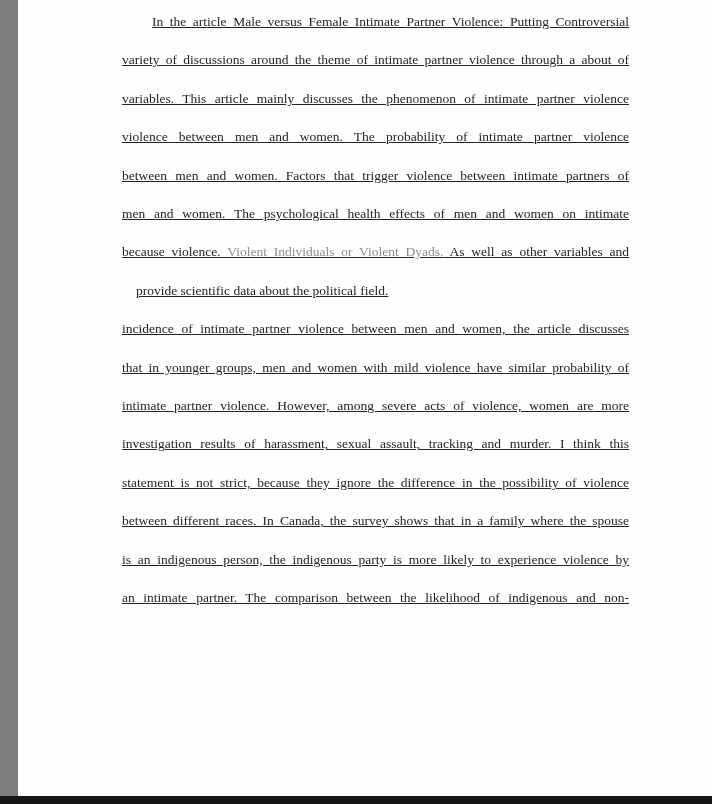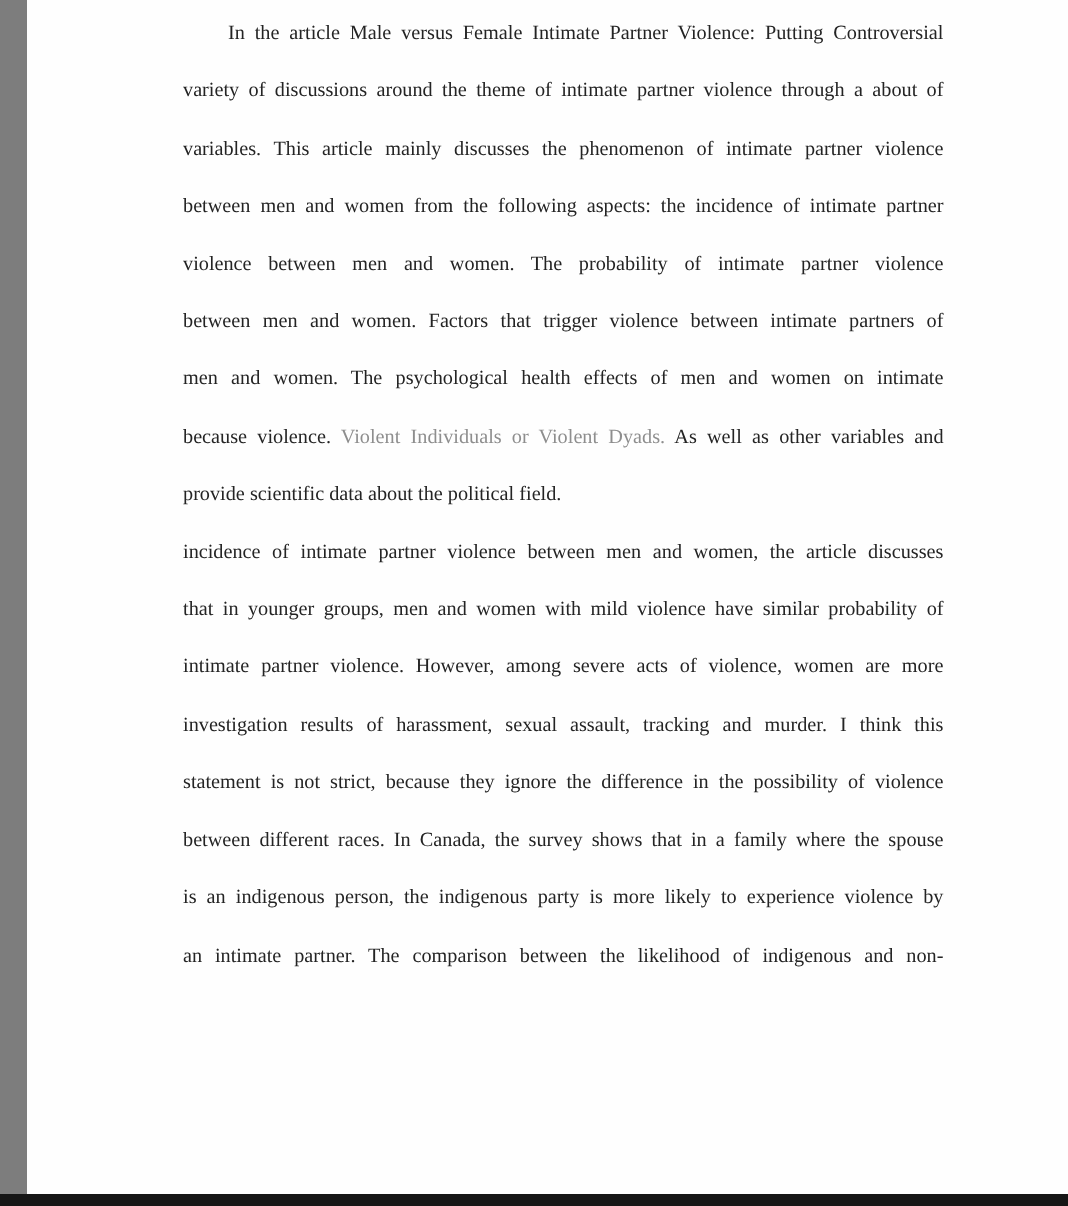--- a/index.html
+++ b/index.html
@@ -21,37 +21,37 @@
     background:var(--bottombar);z-index:5;
   }
   .doc{
     position:absolute;left:122px;top:3px;width:507px;
     font-size:13.5px;line-height:38.4px;color:var(--ink);
   }
   .line{
     text-align:justify;
     text-align-last:justify;
     white-space:nowrap;
+    text-decoration:underline;
   }
   .line.first-p1{text-indent:30px;}
   .line.first-p2{text-indent:25px;}
-  .line.last{text-align-last:left;}
+  .line.last{text-align-last:left;margin-left:14px;}
   .muted{color:var(--muted);}
 </style>
 </head>
 <body>
 
 <div class="left-sidebar"></div>
 
 <div class="doc">
   <div>
     <div class="line first-p1">In the article Male versus Female Intimate Partner Violence: Putting Controversial</div>
     <div class="line">variety of discussions around the theme of intimate partner violence through a about of</div>
     <div class="line">variables. This article mainly discusses the phenomenon of intimate partner violence</div>
-    <div class="line">between men and women from the following aspects: the incidence of intimate partner</div>
     <div class="line">violence between men and women. The probability of intimate partner violence</div>
     <div class="line">between men and women. Factors that trigger violence between intimate partners of</div>
     <div class="line">men and women. The psychological health effects of men and women on intimate</div>
     <div class="line">
       <span>because violence. </span><span class="muted">Violent Individuals or Violent Dyads.</span><span> As well as other variables and</span>
     </div>
     <div class="line last">provide scientific data about the political field.</div>
   </div>
 
   <div>

